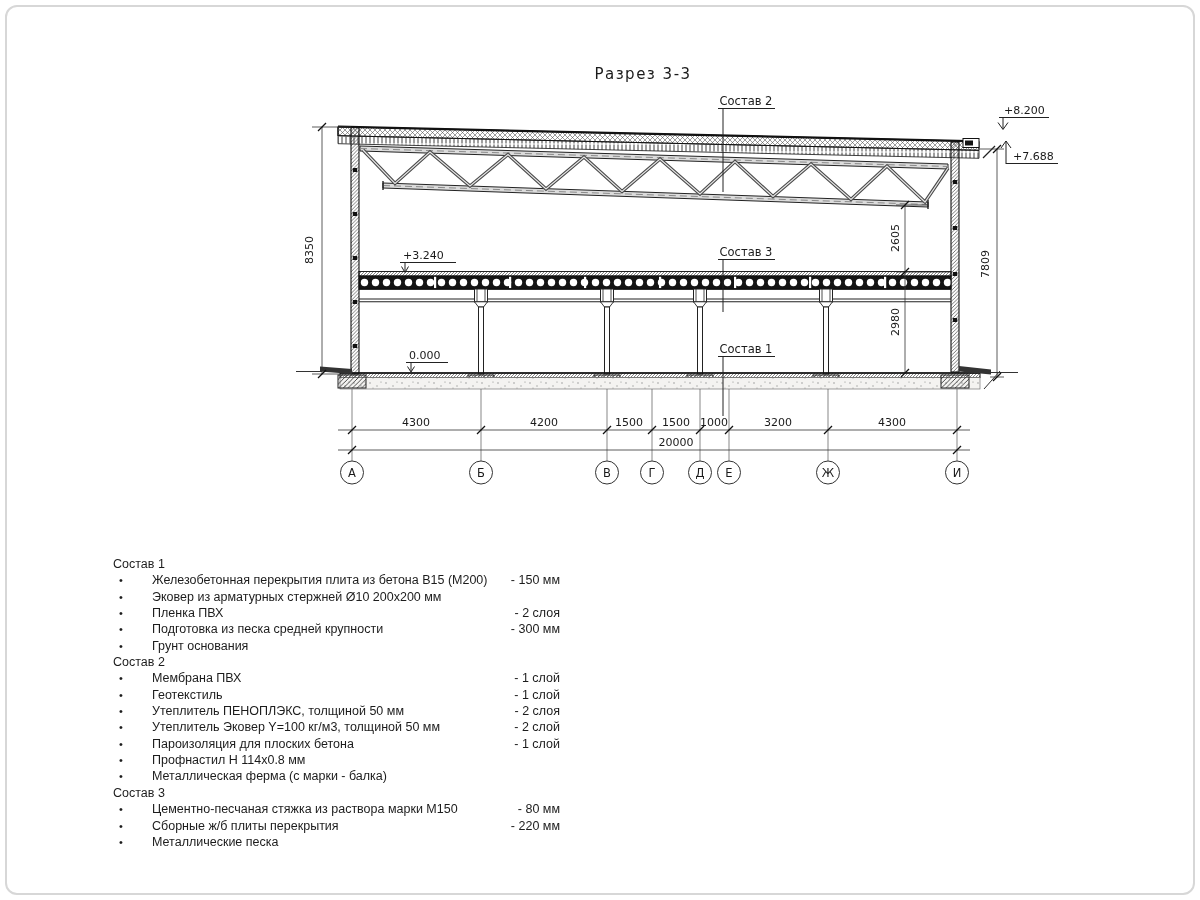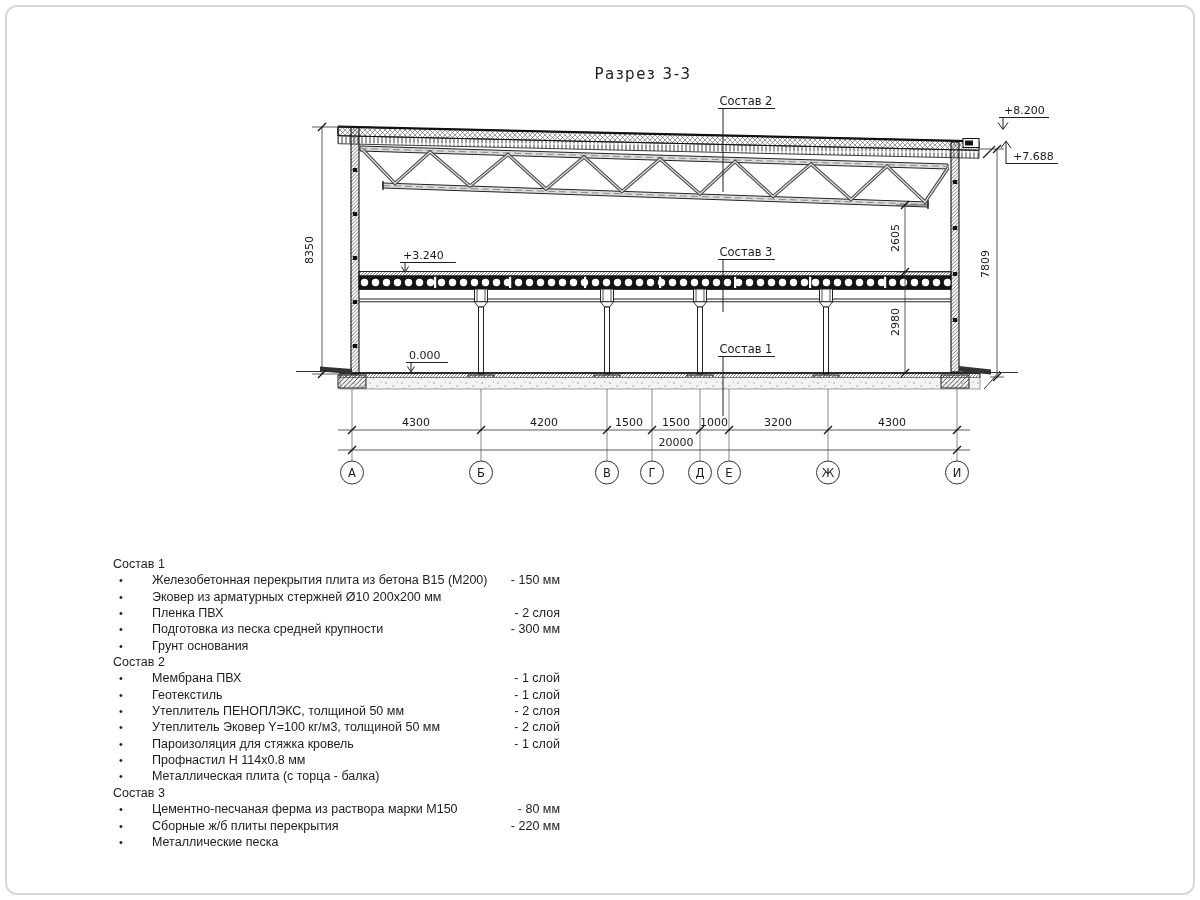--- a/index.html
+++ b/index.html
@@ -296,21 +296,21 @@
     <div class="srow"><span class="bullet">•</span><span class="sname">Железобетонная перекрытия плита из бетона В15 (М200)</span><span class="sval">-  150 мм</span></div>
     <div class="srow"><span class="bullet">•</span><span class="sname">Эковер из арматурных стержней Ø10 200х200 мм</span><span class="sval"></span></div>
     <div class="srow"><span class="bullet">•</span><span class="sname">Пленка ПВХ</span><span class="sval">-  2 слоя</span></div>
     <div class="srow"><span class="bullet">•</span><span class="sname">Подготовка из песка средней крупности</span><span class="sval">- 300 мм</span></div>
     <div class="srow"><span class="bullet">•</span><span class="sname">Грунт основания</span><span class="sval"></span></div>
     <div class="srow"><span class="shead">Состав 2</span></div>
     <div class="srow"><span class="bullet">•</span><span class="sname">Мембрана ПВХ</span><span class="sval">- 1 слой</span></div>
     <div class="srow"><span class="bullet">•</span><span class="sname">Геотекстиль</span><span class="sval">- 1 слой</span></div>
     <div class="srow"><span class="bullet">•</span><span class="sname">Утеплитель ПЕНОПЛЭКС, толщиной 50 мм</span><span class="sval">- 2 слоя</span></div>
     <div class="srow"><span class="bullet">•</span><span class="sname">Утеплитель Эковер Y=100 кг/м3, толщиной 50 мм</span><span class="sval">- 2 слой</span></div>
-    <div class="srow"><span class="bullet">•</span><span class="sname">Пароизоляция для стяжка кровель</span><span class="sval">- 1 слой</span></div>
+    <div class="srow"><span class="bullet">•</span><span class="sname">Пароизоляция для плоских бетона</span><span class="sval">- 1 слой</span></div>
     <div class="srow"><span class="bullet">•</span><span class="sname">Профнастил Н 114х0.8 мм</span><span class="sval"></span></div>
-    <div class="srow"><span class="bullet">•</span><span class="sname">Металлическая плита (с торца - балка)</span><span class="sval"></span></div>
+    <div class="srow"><span class="bullet">•</span><span class="sname">Металлическая ферма (с марки - балка)</span><span class="sval"></span></div>
     <div class="srow"><span class="shead">Состав 3</span></div>
-    <div class="srow"><span class="bullet">•</span><span class="sname">Цементно-песчаная ферма из раствора марки М150</span><span class="sval">-  80 мм</span></div>
+    <div class="srow"><span class="bullet">•</span><span class="sname">Цементно-песчаная стяжка из раствора марки М150</span><span class="sval">-  80 мм</span></div>
     <div class="srow"><span class="bullet">•</span><span class="sname">Сборные ж/б плиты перекрытия</span><span class="sval">-  220 мм</span></div>
     <div class="srow"><span class="bullet">•</span><span class="sname">Металлические песка</span><span class="sval"></span></div>
   </div>
 </div>
 
 </body></html>

